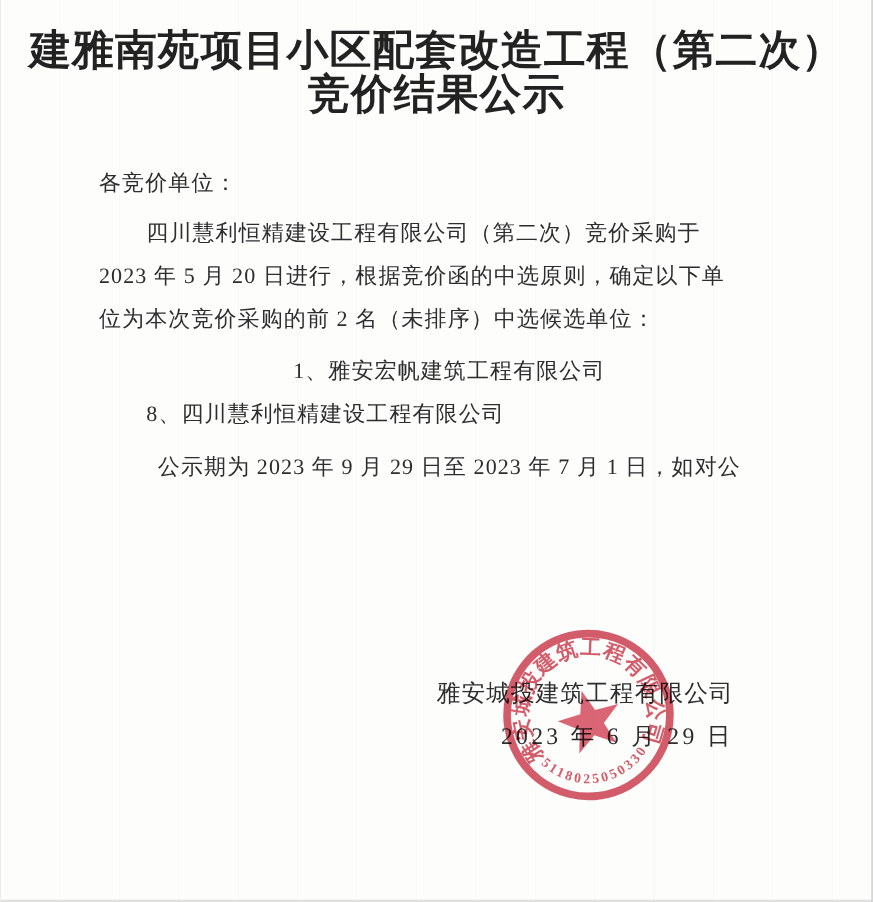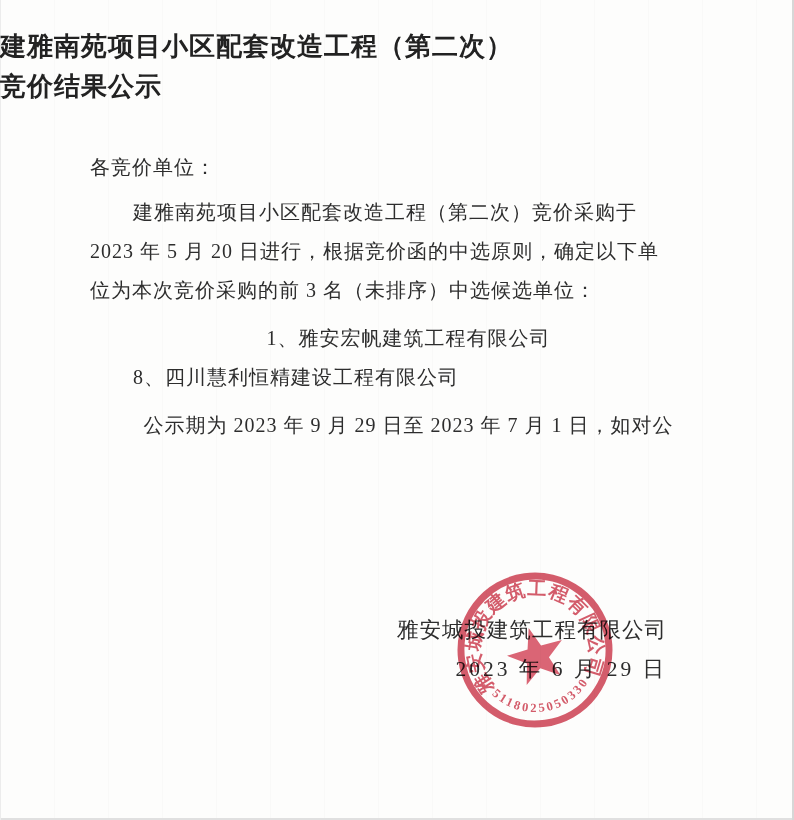--- a/index.html
+++ b/index.html
@@ -23,23 +23,24 @@
     font-family: "Liberation Serif", serif;
     color: #2e2e2e;
   }
 
   
   .doc-title {
     position: absolute;
     top: 26px;
     left: 0;
     width: 100%;
+    text-align: center;
     font-family: "Liberation Sans", sans-serif;
     font-weight: 700;
-    font-size: 26px;
+    font-size: 38px;
     line-height: 40px;
     letter-spacing: 1px;
     color: #222222;
   }
   .doc-title .title-line { display: block; }
 
   
   .body-text {
     position: absolute;
     top: 148px;
@@ -101,23 +102,23 @@
 
   <h1 class="doc-title">
     <span class="title-line">建雅南苑项目小区配套改造工程（第二次）</span>
     <span class="title-line">竞价结果公示</span>
   </h1>
 
   <div class="body-text">
     <p class="line">各竞价单位：</p>
 
     <div>
-      <p class="line indent gap-sm">建雅南苑项目小区配套改造工程（第二次）竞价采购于</p>
+      <p class="line indent gap-sm">四川慧利恒精建设工程有限公司（第二次）竞价采购于</p>
       <p class="line">2023 年 5 月 20 日进行，根据竞价函的中选原则，确定以下单</p>
-      <p class="line">位为本次竞价采购的前 3 名（未排序）中选候选单位：</p>
+      <p class="line">位为本次竞价采购的前 2 名（未排序）中选候选单位：</p>
     </div>
 
     <div>
       <p class="line indent gap-md">1、雅安宏帆建筑工程有限公司</p>
       <p class="line indent">8、四川慧利恒精建设工程有限公司</p>
     </div>
 
     <div>
       <p class="line indent gap-md">公示期为 2023 年 9 月 29 日至 2023 年 7 月 1 日，如对公</p>
     </div>

